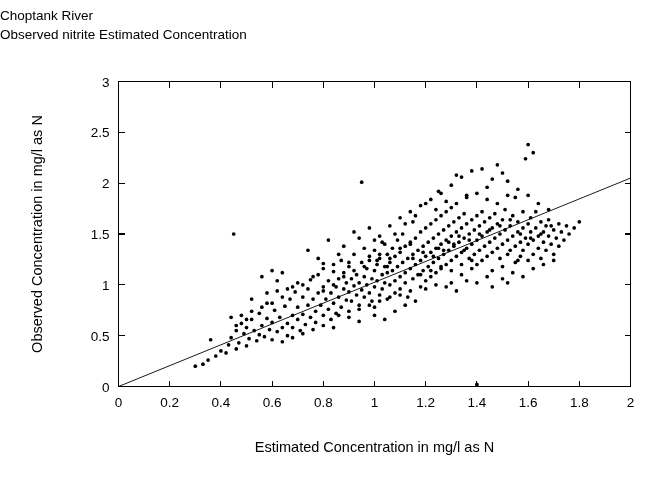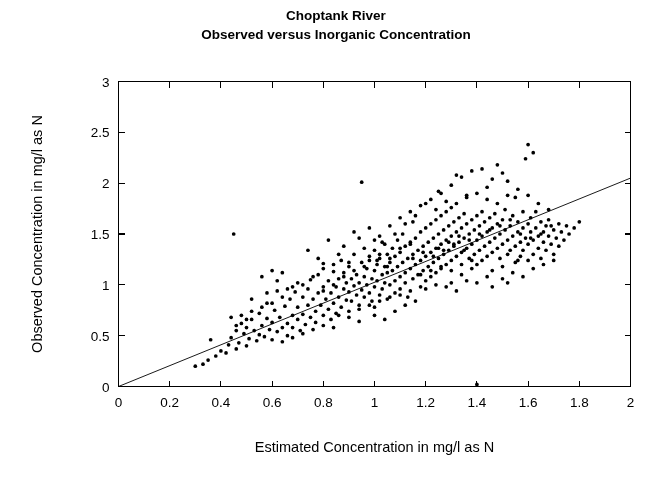--- a/index.html
+++ b/index.html
@@ -7,22 +7,22 @@
     width:672px;height:480px;
     background:#ffffff;
     font-family:"Liberation Sans", sans-serif;
     color:#000000;
     overflow:hidden;
     position:relative;
   }
   #figure{position:absolute;left:0;top:0;width:672px;height:480px;}
   .title-block{
     position:absolute;left:0;top:6px;width:672px;
-    text-align:center;
-    font-size:13.5px;font-weight:bold;line-height:19px;
+    text-align:left;
+    font-size:13.5px;font-weight:normal;line-height:19px;
     letter-spacing:0px;
   }
   .title-line{display:block;}
   #plot-svg{position:absolute;left:0;top:0;}
   .axis-line{stroke:#000000;stroke-width:1.1;fill:none;shape-rendering:crispEdges;}
   .tick{stroke:#000000;stroke-width:1.1;shape-rendering:crispEdges;}
   .ref-line{stroke:#000000;stroke-width:0.9;fill:none;}
   .pt{fill:#000000;}
   .tick-label{
     font-family:"Liberation Sans", sans-serif;
@@ -33,21 +33,21 @@
     font-size:14.5px;fill:#000000;
   }
 </style>
 </head>
 <body>
 
 <div id="figure">
 
   <div class="title-block">
     <span class="title-line">Choptank River</span>
-    <span class="title-line">Observed versus Inorganic Concentration</span>
+    <span class="title-line">Observed nitrite Estimated Concentration</span>
   </div>
 
   <svg id="plot-svg" width="672" height="480">
     <g id="y-ticks-group">
         <line class="tick" x1="118.5" x2="124.5" y1="386.5" y2="386.5"></line>
         <line class="tick" x1="118.5" x2="124.5" y1="335.6666666666667" y2="335.6666666666667"></line>
         <line class="tick" x1="118.5" x2="124.5" y1="284.83333333333337" y2="284.83333333333337"></line>
         <line class="tick" x1="118.5" x2="124.5" y1="234" y2="234"></line>
         <line class="tick" x1="118.5" x2="124.5" y1="183.16666666666669" y2="183.16666666666669"></line>
         <line class="tick" x1="118.5" x2="124.5" y1="132.33333333333331" y2="132.33333333333331"></line>

